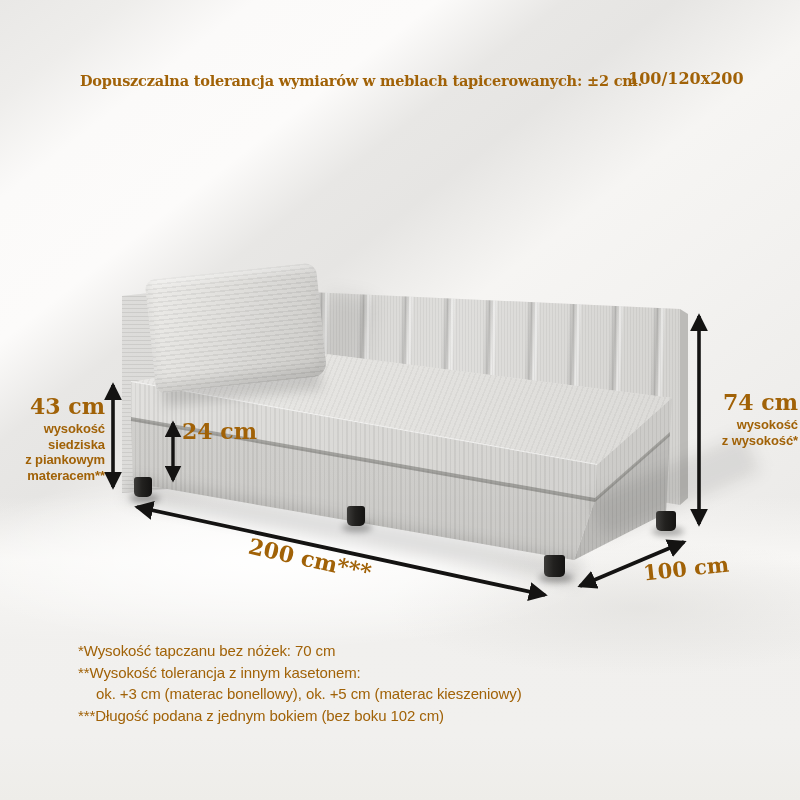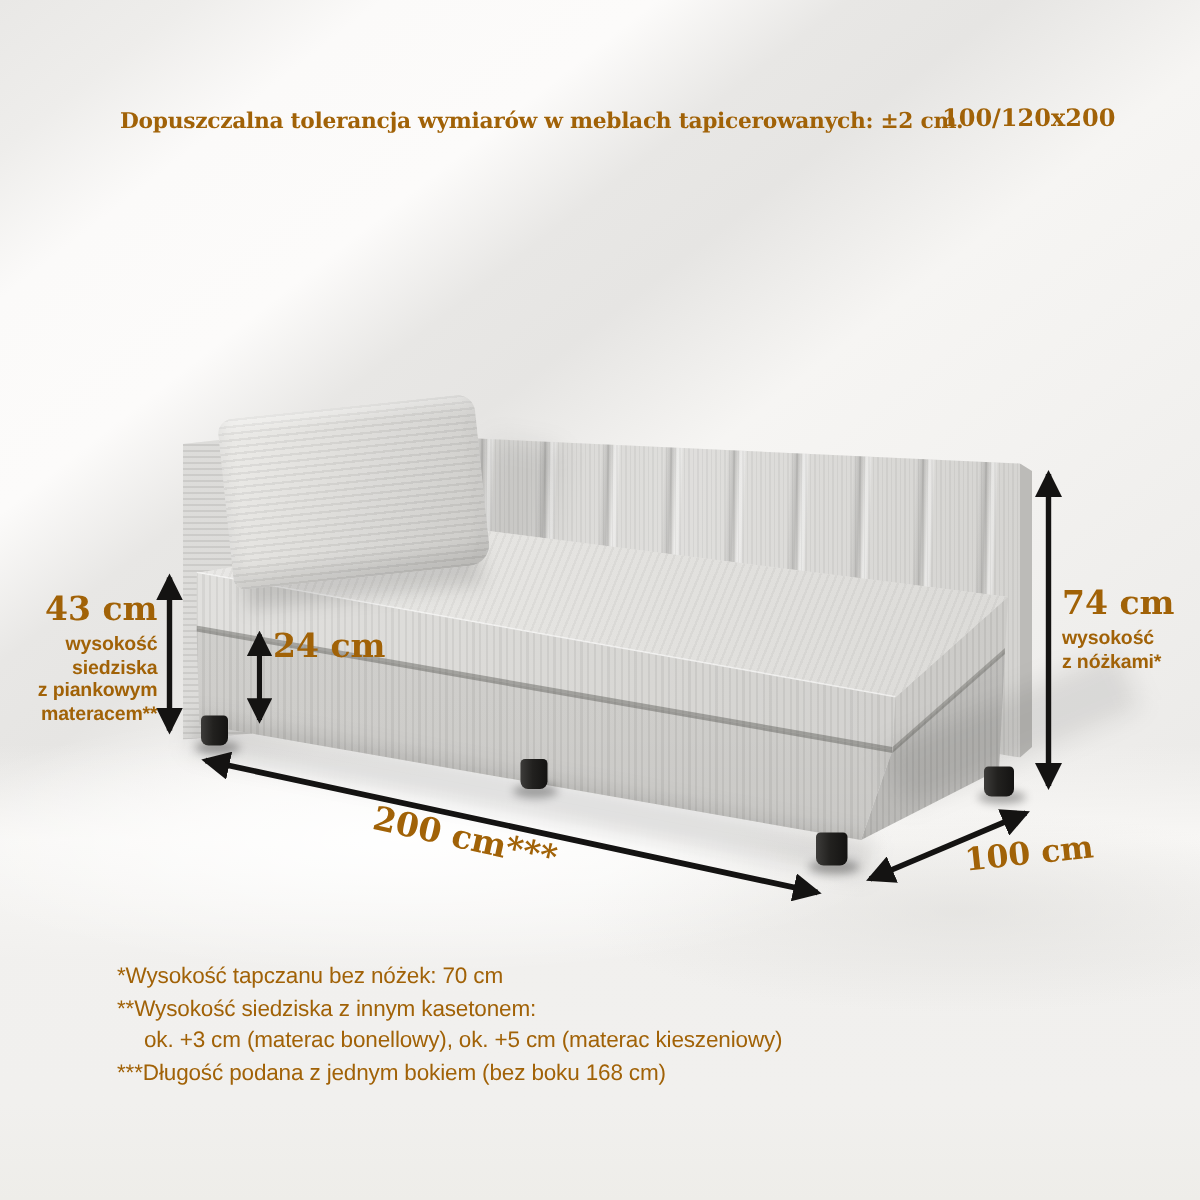--- a/index.html
+++ b/index.html
@@ -132,21 +132,21 @@
   
   .serif{font-family:"DejaVu Serif","Liberation Serif",serif;font-weight:700;}
   .note{
     position:absolute;left:80px;top:72px;font-size:14.5px;letter-spacing:-0.2px;white-space:nowrap;
   }
   .size-code{position:absolute;left:628px;top:69px;font-size:16px;white-space:nowrap;}
   .dim-value{font-size:22px;line-height:24px;white-space:nowrap;}
   .dim-desc{font-size:13px;line-height:15.5px;font-weight:600;letter-spacing:-0.1px;}
   .dim-left{position:absolute;right:695px;top:394px;text-align:right;width:200px;}
   .dim-left .dim-desc{margin-top:3px;}
-  .dim-right{position:absolute;left:708px;top:390px;text-align:left;width:90px;}
+  .dim-right{position:absolute;left:708px;top:390px;text-align:right;width:90px;}
   .dim-right .dim-desc{margin-top:3px;}
   .dim-box{position:absolute;left:182px;top:419px;}
   .dim-length{position:absolute;left:218px;top:547px;width:184px;text-align:center;transform:rotate(12.5deg);}
   .dim-depth{position:absolute;left:643px;top:557px;transform:rotate(-6deg);}
   .dim-depth .dim-value{font-size:21px;}
   .footnotes{position:absolute;left:78px;top:640px;font-size:15px;line-height:21.5px;font-weight:500;letter-spacing:-0.1px;}
   .fn-indent{padding-left:18px;text-align:center;}
 </style>
 </head>
 <body>
@@ -210,32 +210,32 @@
   </div>
 
   <div class="dim-box">
     <div class="dim-value serif">24 cm</div>
   </div>
 
   <div class="dim-right">
     <div class="dim-value serif">74 cm</div>
     <div class="dim-desc">
       <div>wysokość</div>
-      <div>z nóżkami*</div>
+      <div>z wysokość*</div>
     </div>
   </div>
 
   <div class="dim-length">
     <div class="dim-value serif">200 cm***</div>
   </div>
 
   <div class="dim-depth">
     <div class="dim-value serif">100 cm</div>
   </div>
 
   <div class="footnotes">
     <div>*Wysokość tapczanu bez nóżek: 70 cm</div>
-    <div>**Wysokość siedziska z innym kasetonem:</div>
+    <div>**Wysokość tolerancja z innym kasetonem:</div>
     <div class="fn-indent">ok. +3 cm (materac bonellowy), ok. +5 cm (materac kieszeniowy)</div>
-    <div>***Długość podana z jednym bokiem (bez boku 168 cm)</div>
+    <div>***Długość podana z jednym bokiem (bez boku 102 cm)</div>
   </div>
 
 </div>
 
 </body></html>

